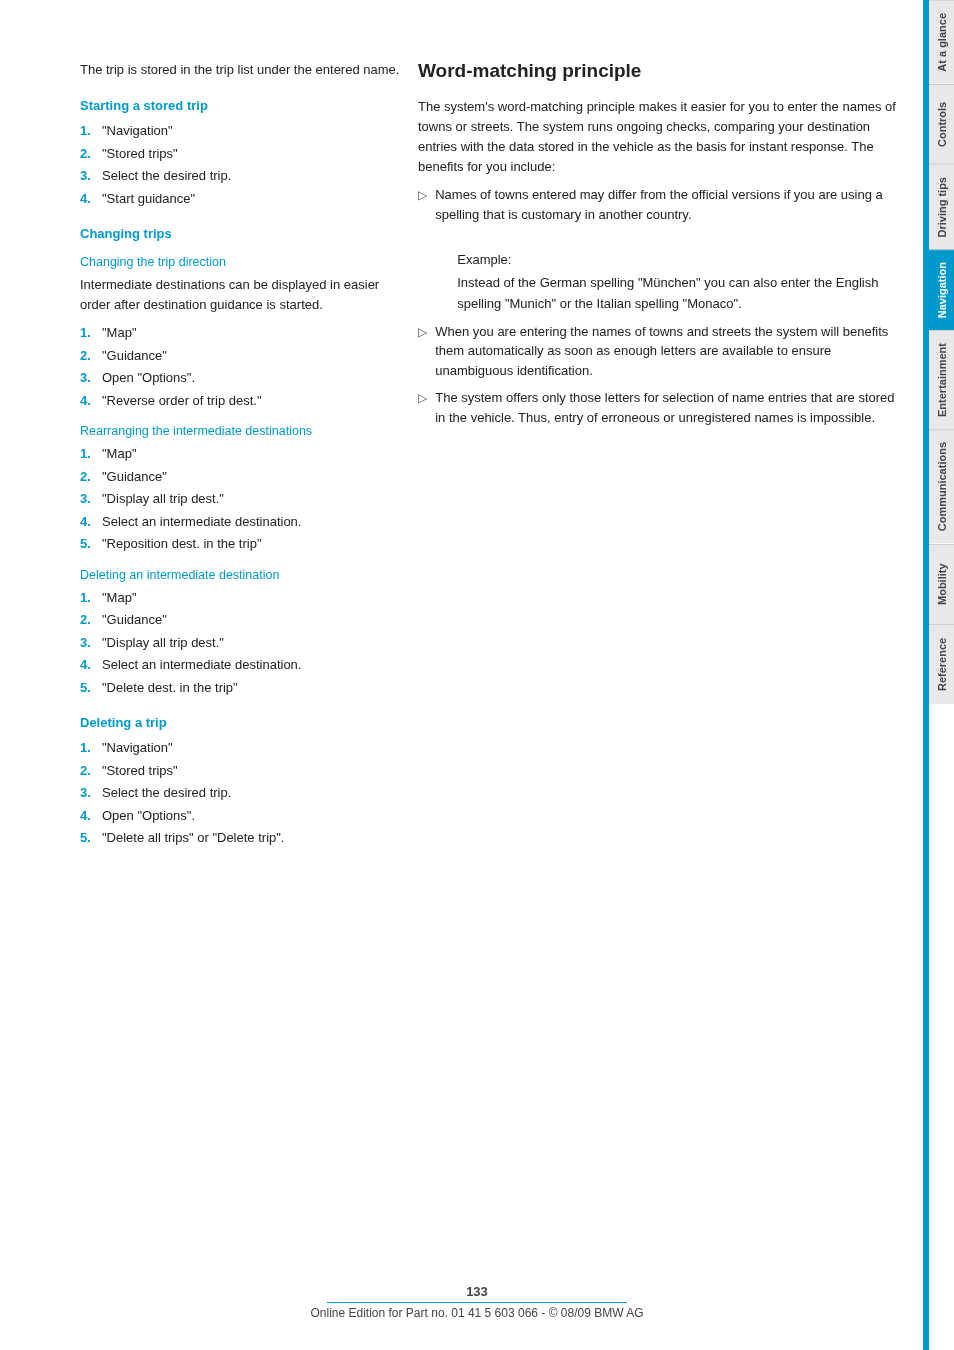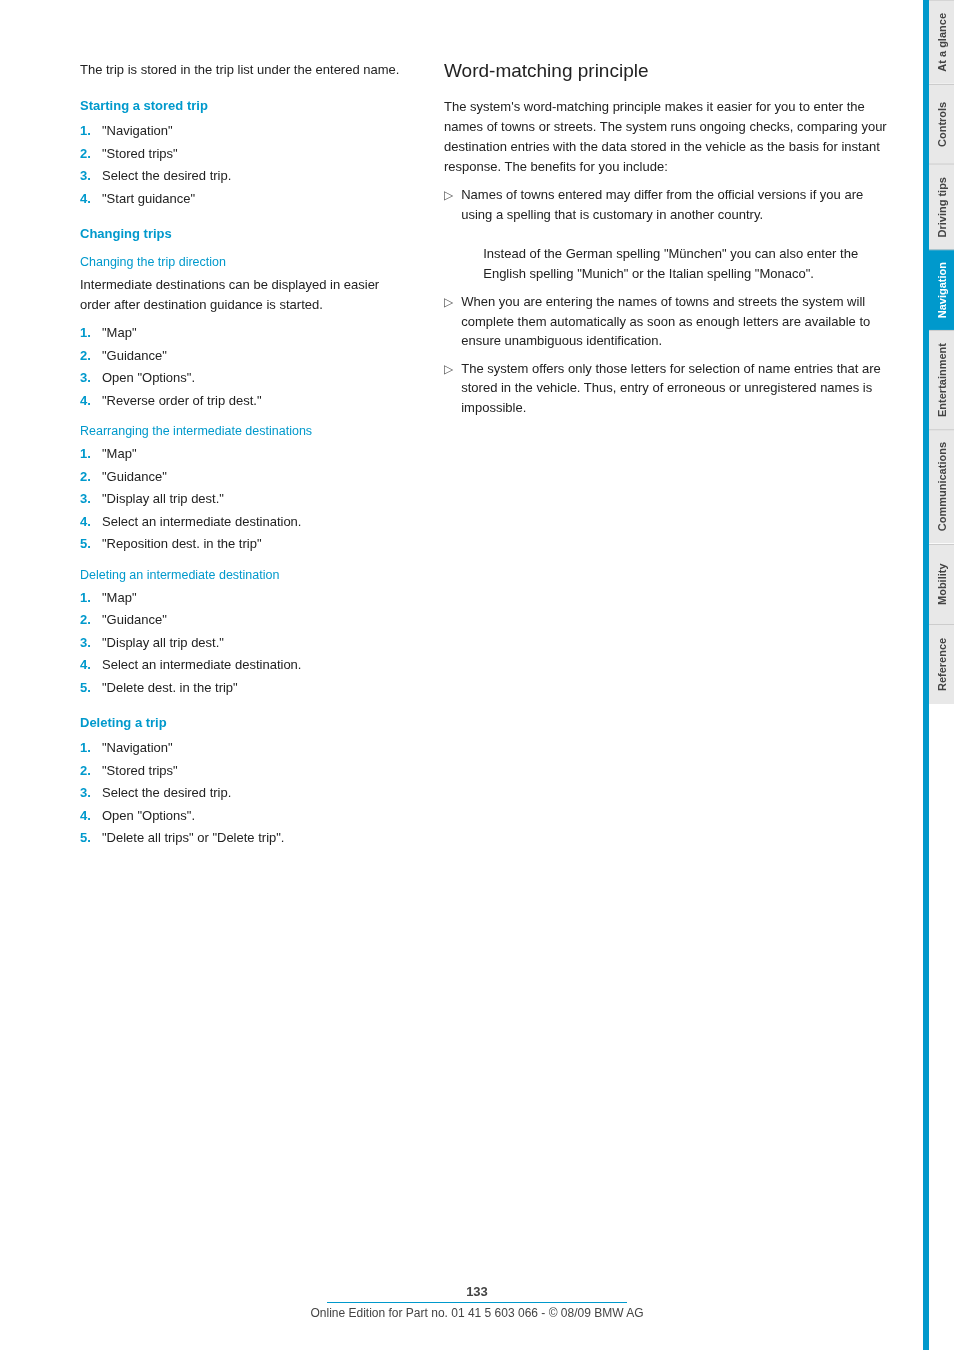--- a/index.html
+++ b/index.html
@@ -15,21 +15,21 @@
     .page-wrapper {
       display: flex;
       width: 954px;
       min-height: 1350px;
     }
     .main-content {
       flex: 1;
       padding: 60px 30px 40px 80px;
       display: flex;
       flex-direction: row;
-      gap: 44px;
+      gap: 18px;
     }
     .left-col {
       width: 320px;
       flex-shrink: 0;
     }
     .right-col {
       flex: 1;
     }
     .sidebar-tabs {
       width: 28px;
@@ -94,21 +94,21 @@
       line-height: 1.5;
       font-size: 13px;
     }
     .num {
       color: #0099cc;
       font-weight: bold;
       min-width: 16px;
     }
     .page-title-right {
       font-size: 19px;
-      font-weight: normal;
+      font-weight: bold;
       color: #222;
       margin-bottom: 14px;
       line-height: 1.2;
     }
     .bullet-list {
       list-style: none;
       margin: 8px 0;
       padding: 0;
     }
     .bullet-list li {
@@ -301,27 +301,28 @@
       <h1 class="page-title-right">Word-matching principle</h1>
       <p class="body-text">The system's word-matching principle makes it easier for you to enter the names of towns or streets. The system runs ongoing checks, comparing your destination entries with the data stored in the vehicle as the basis for instant response. The benefits for you include:</p>
 
       <ul class="bullet-list">
 
         <li>
           <span class="bullet-arrow">▷</span>
           <span class="bullet-text">
             <span>Names of towns entered may differ from the official versions if you are using a spelling that is customary in another country.</span>
             <br><br>
+            <span class="example-label" style="display:block;font-size:13px;">Example:</span>
             <span class="example-text" style="display:block;">Instead of the German spelling "München" you can also enter the English spelling "Munich" or the Italian spelling "Monaco".</span>
           </span>
         </li>
 
         <li>
           <span class="bullet-arrow">▷</span>
-          <span class="bullet-text">When you are entering the names of towns and streets the system will complete them automatically as soon as enough letters are available to ensure unambiguous identification.</span>
+          <span class="bullet-text">When you are entering the names of towns and streets the system will benefits them automatically as soon as enough letters are available to ensure unambiguous identification.</span>
         </li>
 
         <li>
           <span class="bullet-arrow">▷</span>
           <span class="bullet-text">The system offers only those letters for selection of name entries that are stored in the vehicle. Thus, entry of erroneous or unregistered names is impossible.</span>
         </li>
       </ul>
     </div>
   </div>
 

